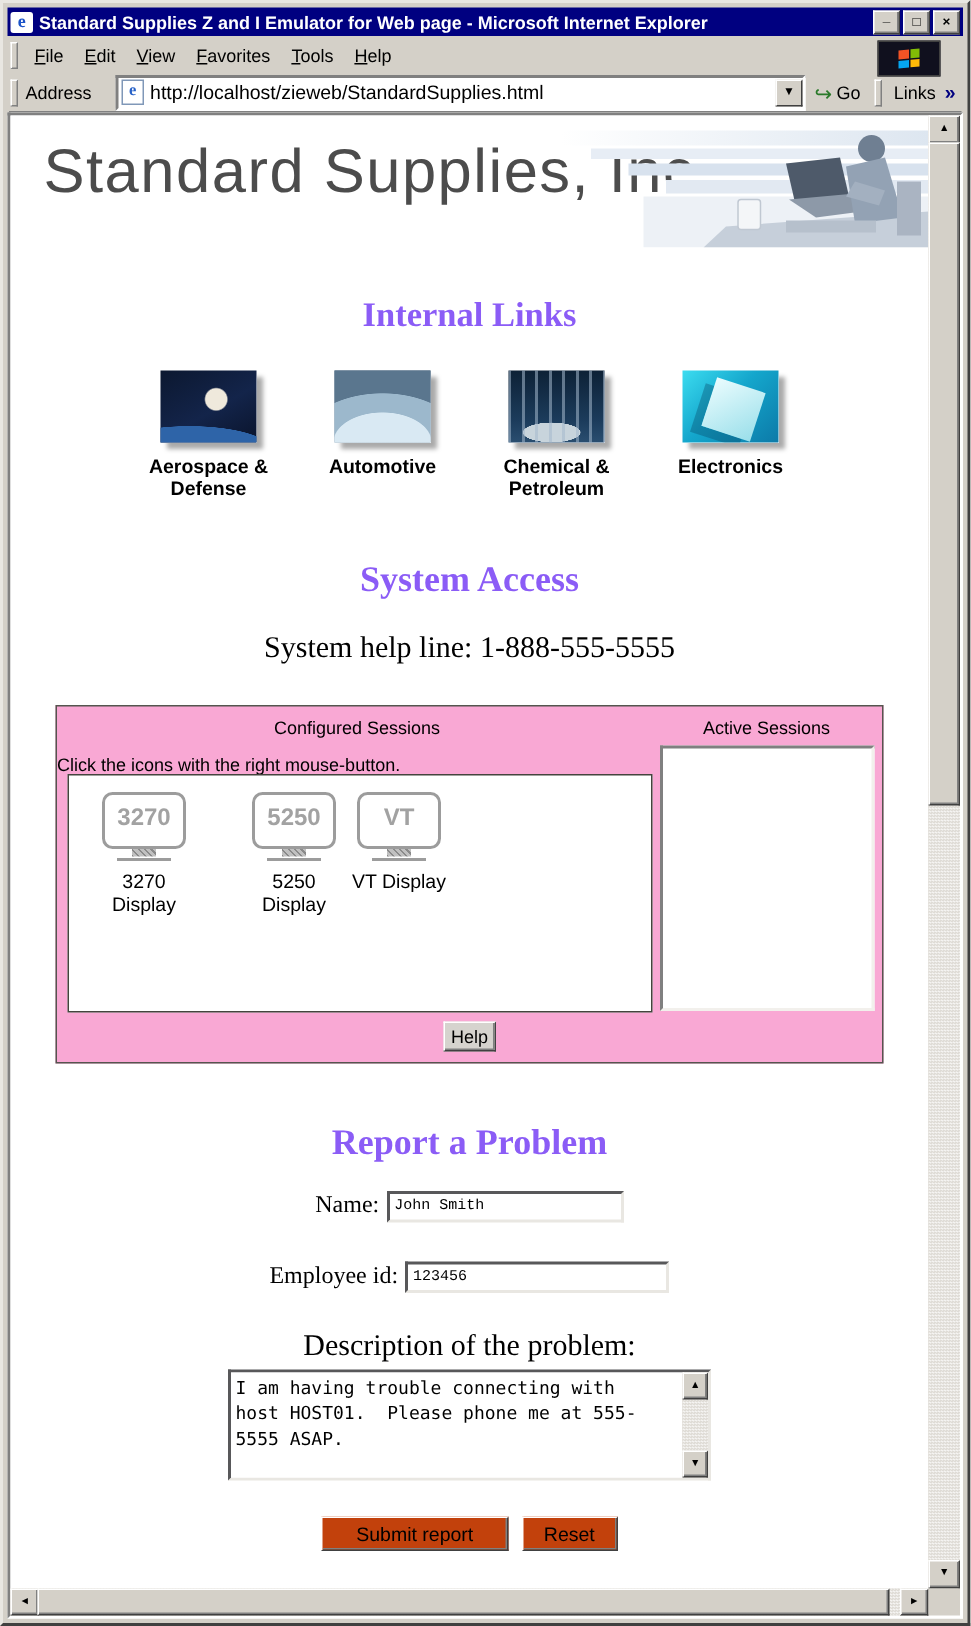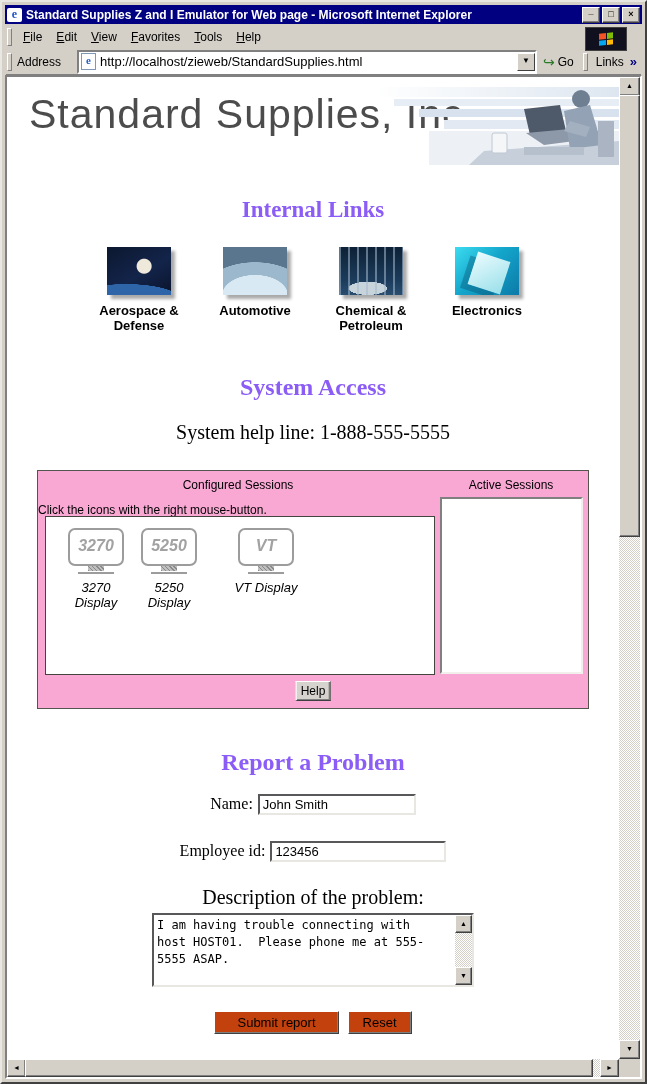--- a/index.html
+++ b/index.html
@@ -105,41 +105,41 @@
     background:linear-gradient(135deg,#eafcfe,#9adfea);transform:rotate(18deg);
     box-shadow:-6px 6px 0 rgba(6,70,100,.35);}
   .link-label{margin-top:9px;font-size:13px;font-weight:bold;line-height:1.15;color:#000;}
   
   .applet{width:550px;height:237px;margin:26px auto 0;background:#f9a8d4;
     border:1px solid #55554f;position:relative;font-size:12px;color:#000;}
   .conf-label{position:absolute;left:0;top:7px;width:400px;text-align:center;}
   .conf-instr{position:absolute;left:0;top:13px;width:400px;text-align:left;margin-top:19px;}
   .sess-box{position:absolute;left:7px;top:45px;width:388px;height:157px;background:#fff;
     border:1px solid #44443e;}
-  .sess-item{position:absolute;top:11px;width:62px;text-align:center;font-style:italic;}
-  .sess-item.s0{left:19px;} .sess-item.s1{left:92px;} .sess-item.s2{left:189px;}
+  .sess-item{position:absolute;top:11px;width:62px;text-align:center;}
+  .sess-item.s0{left:19px;} .sess-item.s1{left:119px;} .sess-item.s2{left:189px;}
   .monitor{width:52px;height:34px;margin:0 auto;border:2px solid #9c9c9c;border-radius:7px;
     color:#a2a2a2;font-weight:bold;font-size:16px;line-height:32px;text-align:center;}
   .stand{width:16px;height:5px;margin:0 auto;
     background:repeating-linear-gradient(45deg,#8a8a8a 0 1px,#c0c0c0 1px 3px);}
   .stand-base{width:36px;height:2px;margin:1px auto 0;background:#9c9c9c;}
   .sess-label{margin-top:6px;font-size:13px;line-height:1.2;white-space:pre-line;}
   .sess-label.wide{width:80px;margin-left:-9px;}
   .active-label{position:absolute;left:400px;right:4px;top:7px;text-align:center;}
   .active-box{position:absolute;left:402px;top:26px;width:139px;height:173px;background:#fff;
     border:2px solid;border-color:#808080 #f2f0ec #f2f0ec #808080;}
   .help-btn{position:absolute;left:50%;transform:translateX(-50%);bottom:7px;
     min-width:32px;height:20px;background:#d6d3ce;border:1px solid;
     border-color:#fff #404040 #404040 #fff;box-shadow:inset -1px -1px 0 #808080;
     font-size:12px;padding:0 4px;font-family:"Liberation Sans",sans-serif;}
   
   .form-row{display:flex;justify-content:center;align-items:center;margin-top:16px;}
   .form-label{font-family:"Liberation Serif",serif;font-size:16px;margin-right:5px;}
   .text-input{width:148px;height:15px;border:2px solid;border-color:#58585a #e9e7e2 #e9e7e2 #58585a;
-    font-size:13px;font-family:Liberation Sans, sans-serif;padding:1px 3px;background:#fff;}
+    font-size:10px;font-family:Liberation Mono, monospace;padding:1px 3px;background:#fff;}
   .text-input.wide{width:166px;}
   .desc-label{margin-top:24px;}
   .textbox{width:318px;height:70px;margin:4px auto 0;border:2px solid;
     border-color:#58585a #e9e7e2 #e9e7e2 #58585a;background:#fff;display:flex;}
   .textbox textarea{flex:1;border:none;outline:none;resize:none;overflow:hidden;
     font-family:"DejaVu Sans Mono","Liberation Mono",monospace;font-size:12px;line-height:17px;
     padding:2px 3px;background:#fff;color:#000;}
   .ta-scroll{width:17px;position:relative;}
   .ta-scroll .sb-btn{left:0;right:0;height:16px;line-height:15px;}
   .ta-scroll .up{top:0;} .ta-scroll .down{bottom:0;}

